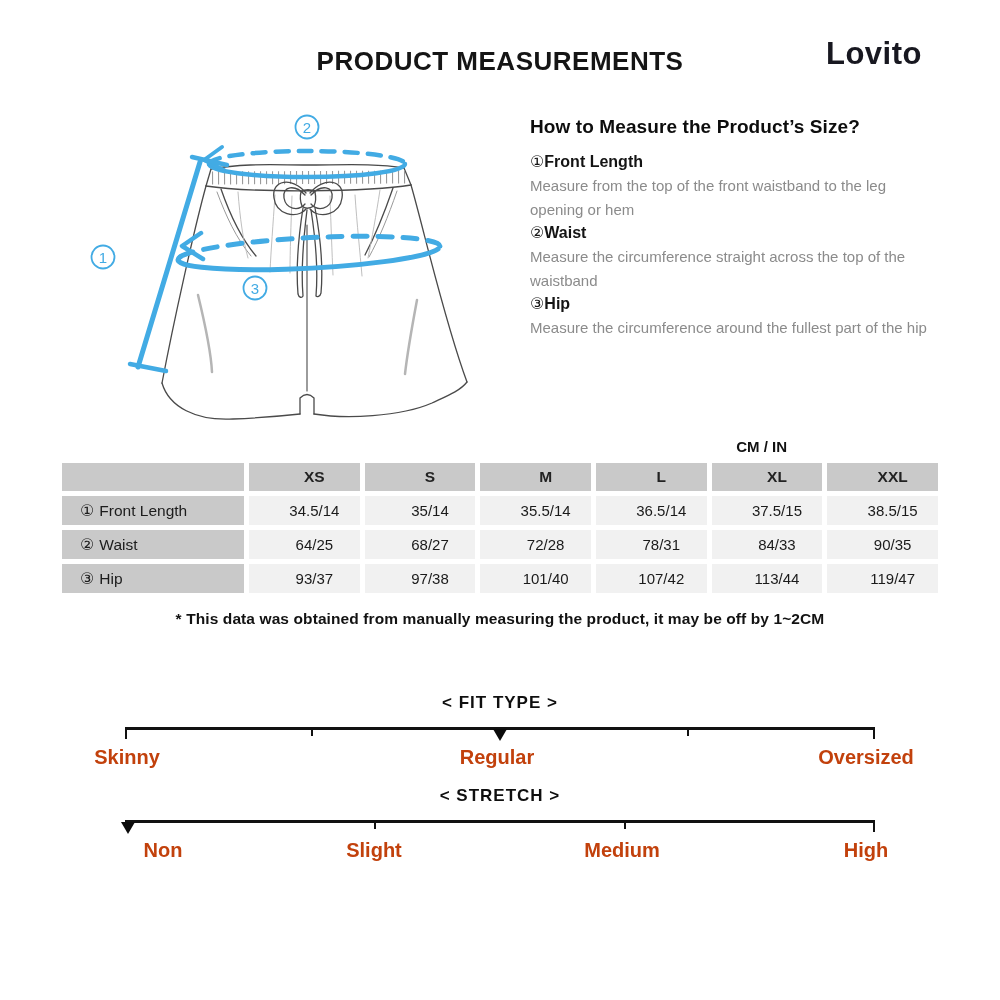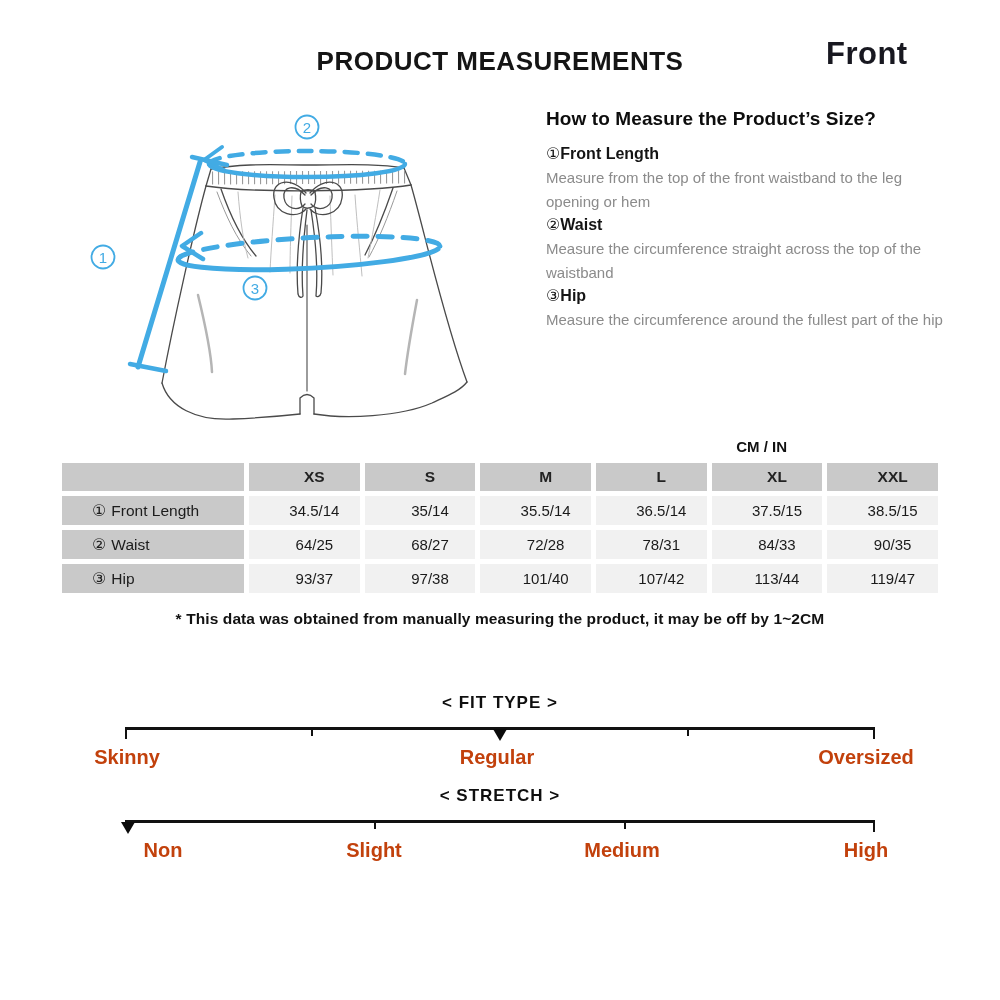--- a/index.html
+++ b/index.html
@@ -11,38 +11,38 @@
   
   .page-title { position: absolute; top: 46px; left: 0; width: 1000px; text-align: center;
                 font-size: 26px; font-weight: 800; letter-spacing: 0.5px; color: #151515; }
   .brand-logo { position: absolute; top: 36px; left: 826px; font-size: 31px; font-weight: 800;
                 letter-spacing: 0.5px; color: #181820; }
 
   
   .diagram { position: absolute; left: 70px; top: 100px; width: 450px; height: 340px; }
 
   
-  .howto { position: absolute; left: 530px; top: 108px; width: 400px; margin-left: 16px; }
+  .howto { position: absolute; left: 530px; top: 116px; width: 400px; }
   .howto-heading { font-size: 19px; font-weight: 800; color: #0d0d0d; margin-bottom: 12px; letter-spacing: 0.1px; }
   .howto-item .item-title { font-size: 16px; line-height: 24px; color: #141414; }
   .howto-item .item-num { font-weight: 400; font-size: 16px; }
   .howto-item .item-label { font-weight: 700; }
   .howto-item .item-desc { font-size: 15px; line-height: 23.5px; color: #8b8b8b; font-weight: 400; }
 
   
   .units-label { position: absolute; top: 438px; right: 77px; font-size: 15px; font-weight: 800; color: #111; }
 
   
   table.size-table { position: absolute; left: 57px; top: 458px; width: 886px;
                      border-collapse: separate; border-spacing: 5px 5px; table-layout: fixed; }
   table.size-table col.label-col { width: 182px; }
   table.size-table th, table.size-table td { text-align: center; vertical-align: middle; padding-left: 20px; }
   table.size-table th { background: #c9c9c9; height: 28px; font-size: 15.5px; font-weight: 700; color: #222; }
   table.size-table td { background: #f1f1f1; height: 29px; font-size: 15px; font-weight: 400; color: #1a1a1a; }
-  table.size-table td.row-label { background: #c9c9c9; text-align: left; padding-left: 30px;
+  table.size-table td.row-label { background: #c9c9c9; text-align: left; padding-left: 18px;
                                   font-weight: 400; font-size: 15.5px; color: #1c1c1c; }
   table.size-table td.row-label .row-num { margin-right: 5px; font-size: 16px; }
 
   
   .note { position: absolute; top: 610px; left: 0; width: 1000px; text-align: center;
           font-size: 15.5px; font-weight: 700; color: #121212; letter-spacing: 0.1px; }
 
   
   .scale-title { position: absolute; left: 0; width: 1000px; text-align: center;
                  font-size: 17px; font-weight: 800; letter-spacing: 1px; color: #0f0f0f; }
@@ -55,21 +55,21 @@
                      border-top: 12px solid #0b0b0b; }
   .scale-label { position: absolute; transform: translateX(-50%); font-size: 20px; font-weight: 700;
                  color: #c2410c; white-space: nowrap; }
 </style>
 </head>
 <body>
 
 <div class="page">
 
   <div class="page-title">PRODUCT MEASUREMENTS</div>
-  <div class="brand-logo">Front</div>
+  <div class="brand-logo">Lovito</div>
 
   <svg class="diagram" viewBox="0 0 450 340" width="450" height="340">
     <g fill="none" stroke="#4a4a4a" stroke-width="1.3" stroke-linecap="round" stroke-linejoin="round">
 
       <path d="M141,69 C175,63 205,65 237,65 C270,65 305,63 334,68"></path>
       <path d="M141,69 L136,86"></path>
       <path d="M334,68 L341,85"></path>
       <path d="M136,86 C180,93 300,92 341,85"></path>
       <line x1="142" y1="78" x2="337" y2="77" stroke="#9a9a9a" stroke-width="13" stroke-dasharray="1.1 4.9" stroke-linecap="butt"></line>
 

